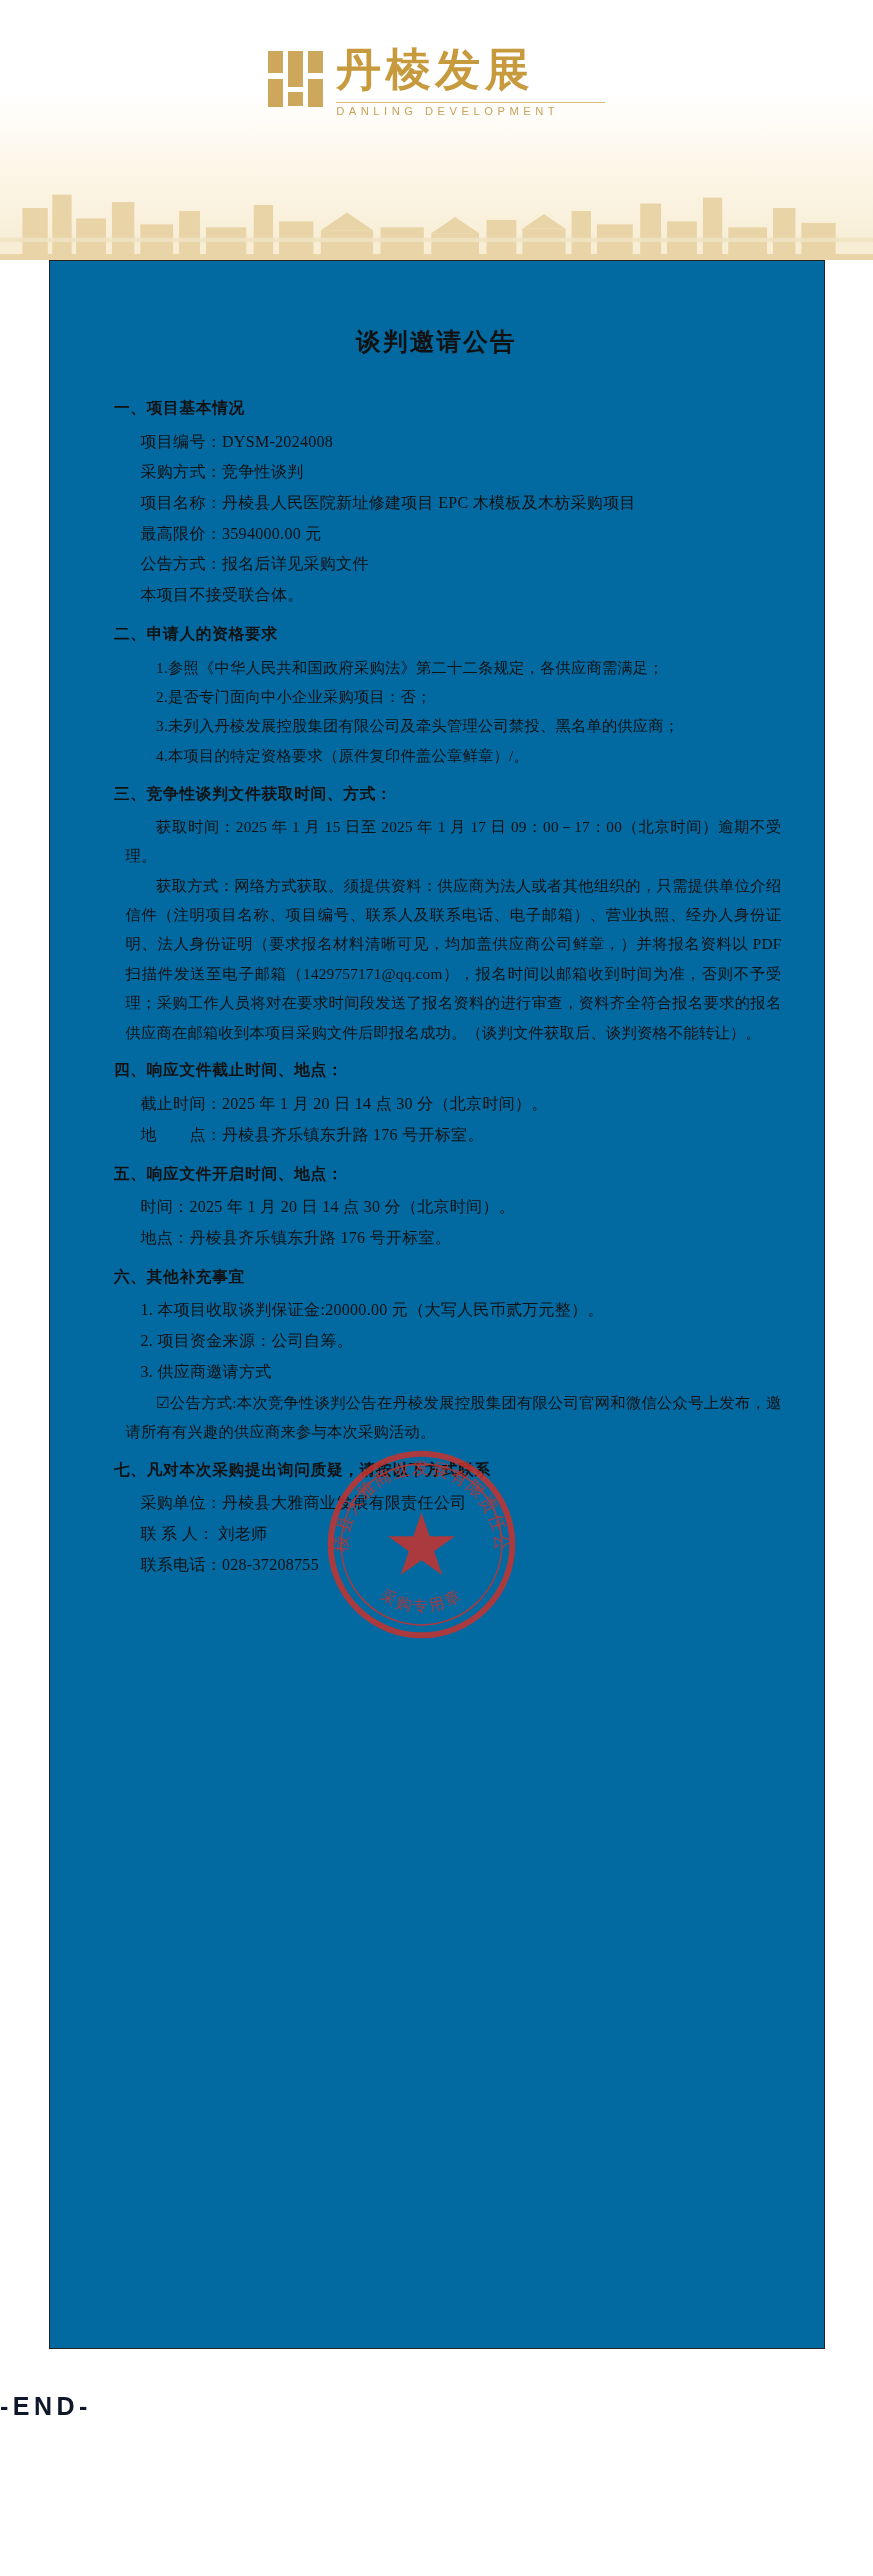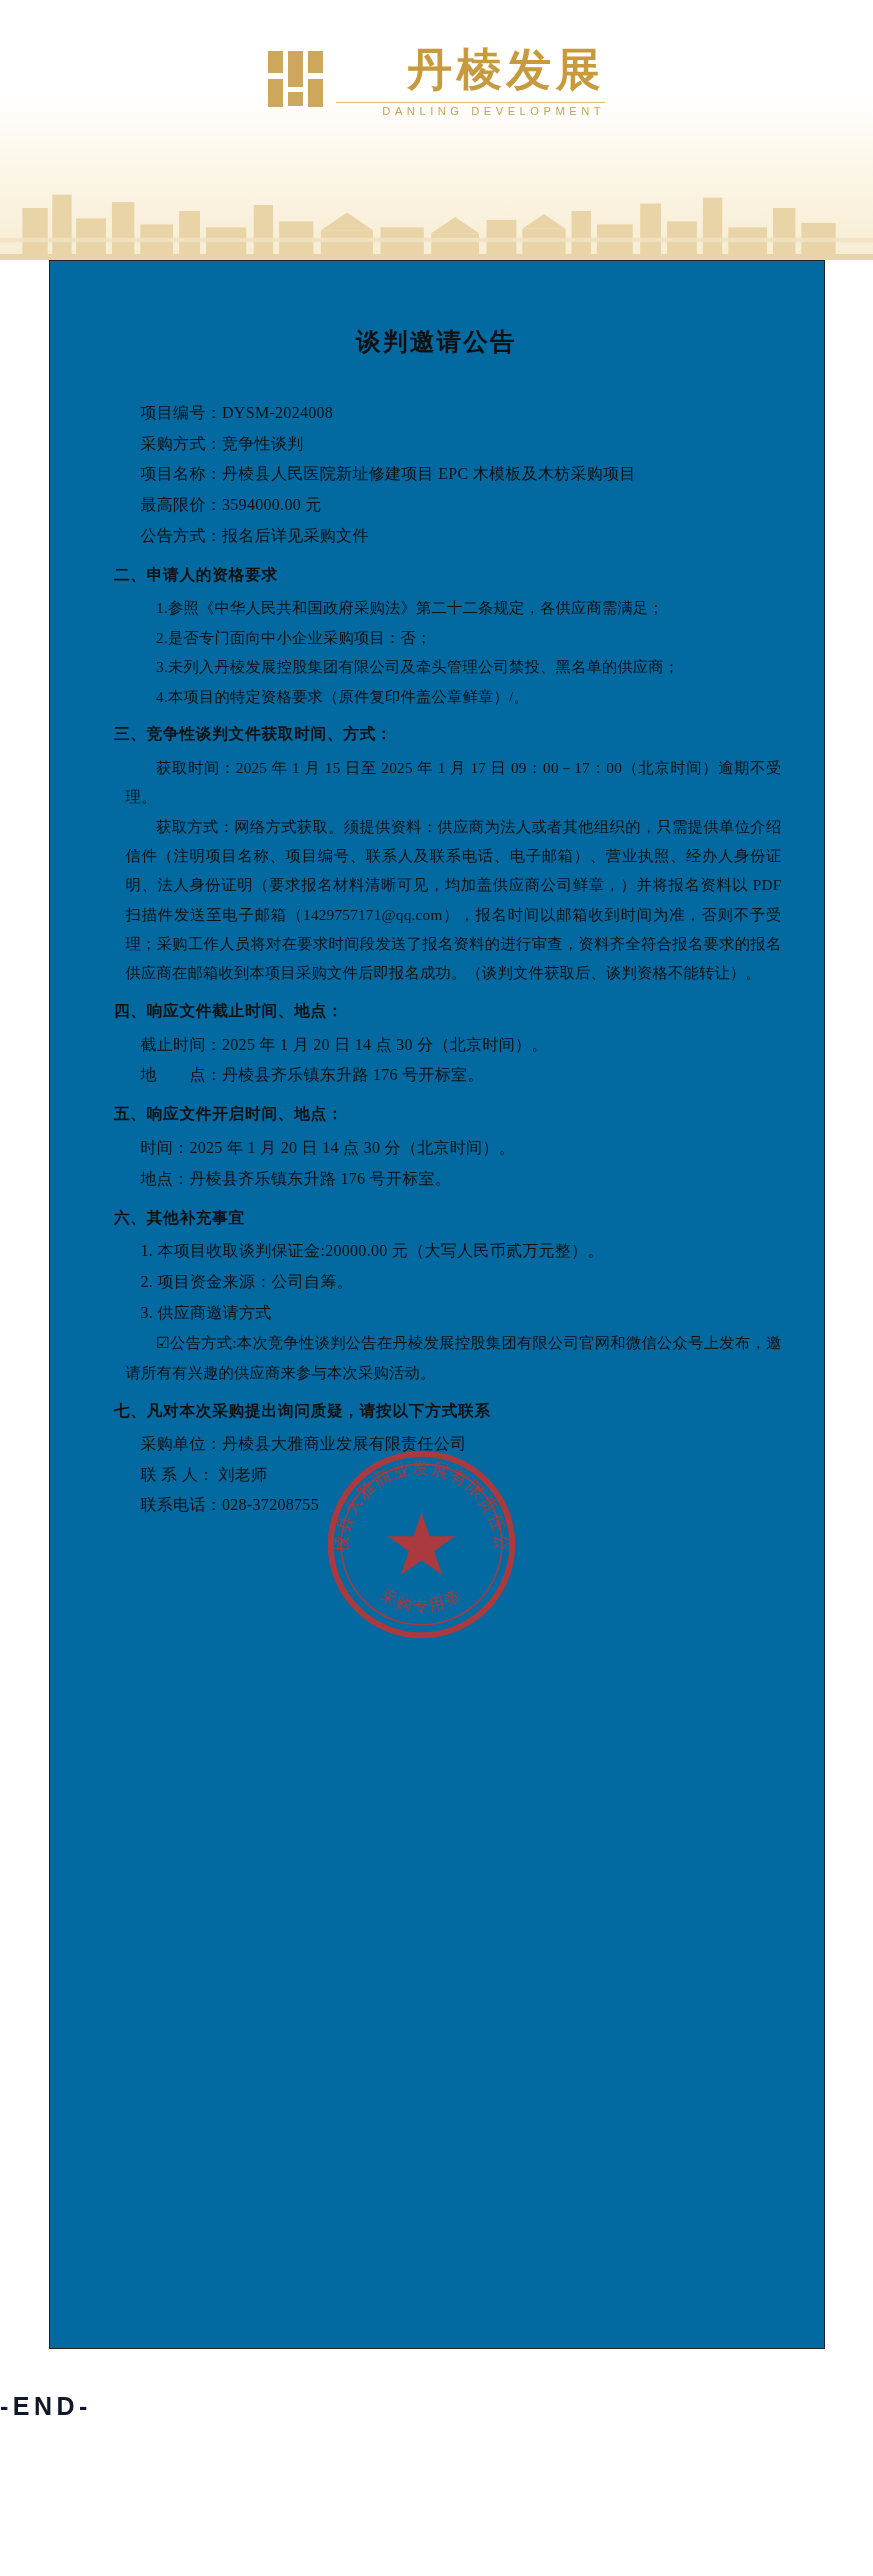--- a/index.html
+++ b/index.html
@@ -51,21 +51,21 @@
   .lm1 { left: 0;   top: 0;   width: 15px; height: 22.4px; }
   .lm2 { left: 20px; top: 0;  width: 15px; height: 36px; }
   .lm3 { left: 40px; top: 0;  width: 15px; height: 22.4px; }
   .lm4 { left: 0;   top: 28px; width: 15px; height: 28px; }
   .lm5 { left: 20px; top: 41px; width: 15px; height: 14px; }
   .lm6 { left: 40px; top: 28px; width: 15px; height: 28px; }
 
   .logo-text {
     display: flex;
     flex-direction: column;
-    align-items: flex-end;
+    align-items: flex-start;
   }
   .logo-cn {
     font-family: "Liberation Serif", "DejaVu Serif", serif;
     font-size: 45px;
     font-weight: bold;
     color: #c79a3e;
     letter-spacing: 4.5px;
     line-height: 1.1;
   }
   .logo-en {
@@ -214,35 +214,37 @@
         <rect x="0" y="110" width="1170" height="6"></rect>
       </g>
     </svg>
   </div>
 
   <div class="doc-frame">
 
     <div class="doc-title">谈判邀请公告</div>
 
     <div class="sec">
+      <div class="sec-head">一、项目基本情况</div>
       <div class="line kv">
         <span class="k">项目编号：</span><span>DYSM-2024008</span>
       </div>
       <div class="line kv">
         <span class="k">采购方式：</span><span>竞争性谈判</span>
       </div>
       <div class="line kv">
         <span class="k">项目名称：</span><span>丹棱县人民医院新址修建项目 EPC 木模板及木枋采购项目</span>
       </div>
       <div class="line kv">
         <span class="k">最高限价：</span><span>3594000.00 元</span>
       </div>
       <div class="line kv">
         <span class="k">公告方式：</span><span>报名后详见采购文件</span>
       </div>
+      <div class="line">本项目不接受联合体。</div>
     </div>
 
     <div class="sec">
       <div class="sec-head">二、申请人的资格要求</div>
       <div class="para">1.参照《中华人民共和国政府采购法》第二十二条规定，各供应商需满足；</div>
       <div class="para">2.是否专门面向中小企业采购项目：否；</div>
       <div class="para">3.未列入丹棱发展控股集团有限公司及牵头管理公司禁投、黑名单的供应商；</div>
       <div class="para">4.本项目的特定资格要求（原件复印件盖公章鲜章）/。</div>
     </div>
 

